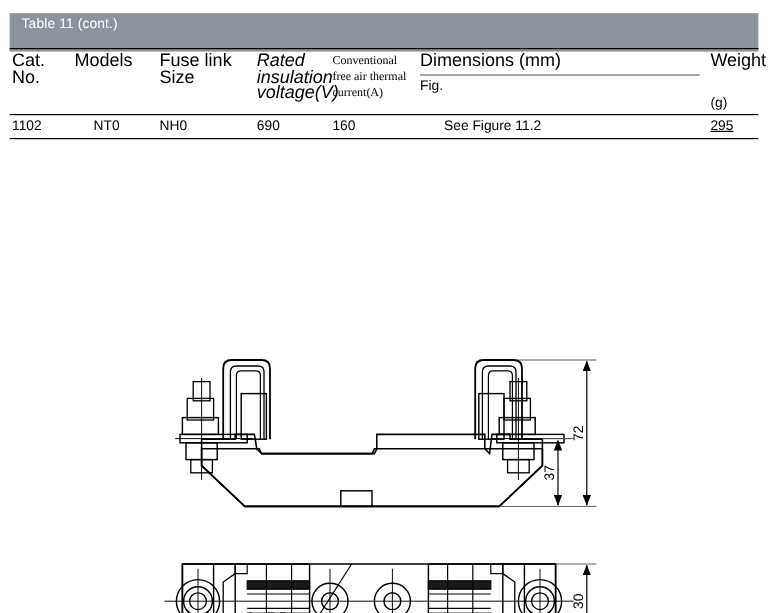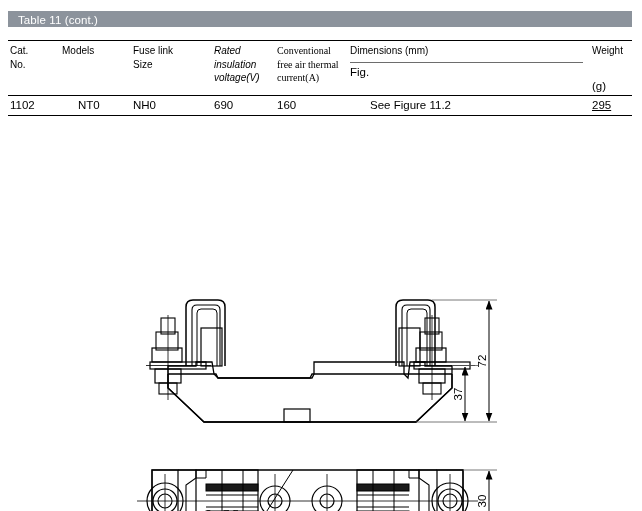--- a/index.html
+++ b/index.html
@@ -24,21 +24,21 @@
     left: 0; top: 0;
     width: 642px;
     height: 122px;
   }
 
   #table-title-bar {
     position: absolute;
     left: 8px;
     top: 11px;
     width: 624px;
-    height: 16px;
+    height: 32px;
     background: #8c939c;
   }
   #table-title-text {
     position: absolute;
     left: 10px;
     top: 3px;
     font-size: 11.5px;
     color: #ffffff;
     letter-spacing: 0.1px;
     white-space: nowrap;
@@ -50,21 +50,21 @@
     height: 1px;
   }
 
   #rule-head-top   { left: 8px; top: 40px;  width: 624px; }
   #rule-head-bot   { left: 8px; top: 95px;  width: 624px; }
   #rule-body-bot   { left: 8px; top: 115px; width: 624px; }
   #rule-dims-sub   { left: 350px; top: 62px; width: 233px; height: 1px; background: #6d6d6d; }
 
   .hcell {
     position: absolute;
-    font-size: 10px;
+    font-size: 15px;
     line-height: 13.6px;
     white-space: pre-line;
     color: #000;
   }
   .hcell.narrow { font-size: 10px; line-height: 13.6px; font-family: Liberation Serif, serif; }
 
   #h-cat     { left: 10px;  top: 44px; }
   #h-models  { left: 62px;  top: 44px; }
   #h-fuse    { left: 133px; top: 44px; }
   #h-rated   { left: 214px; top: 44px; font-style: italic; }

